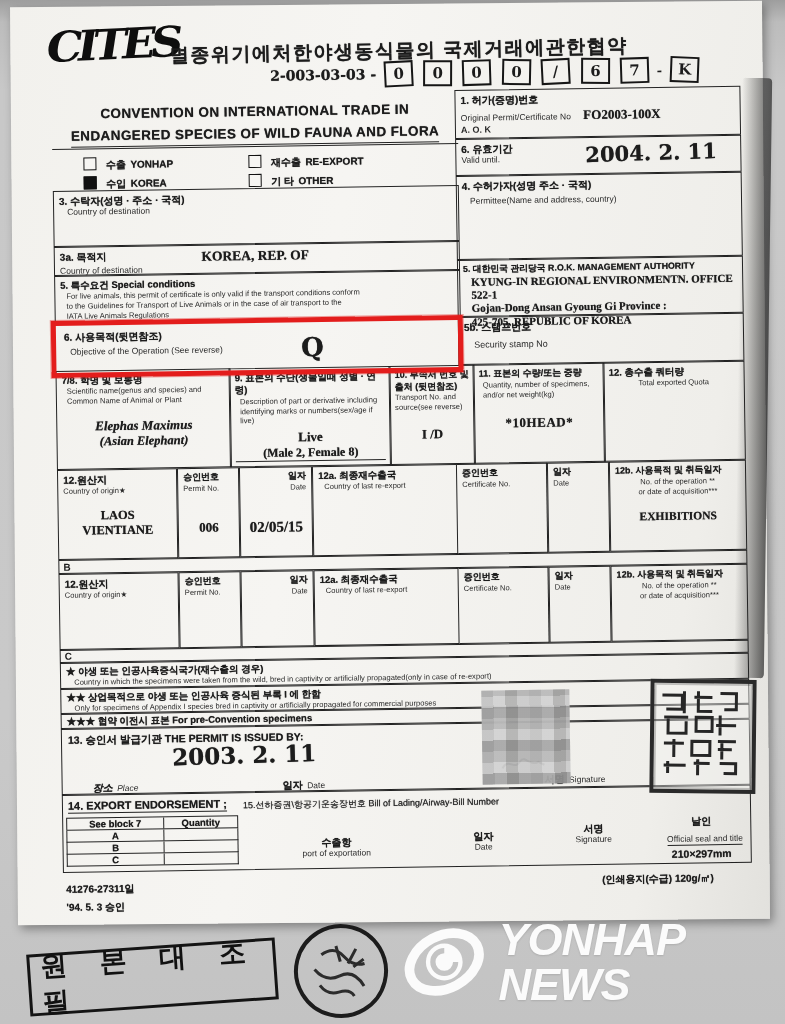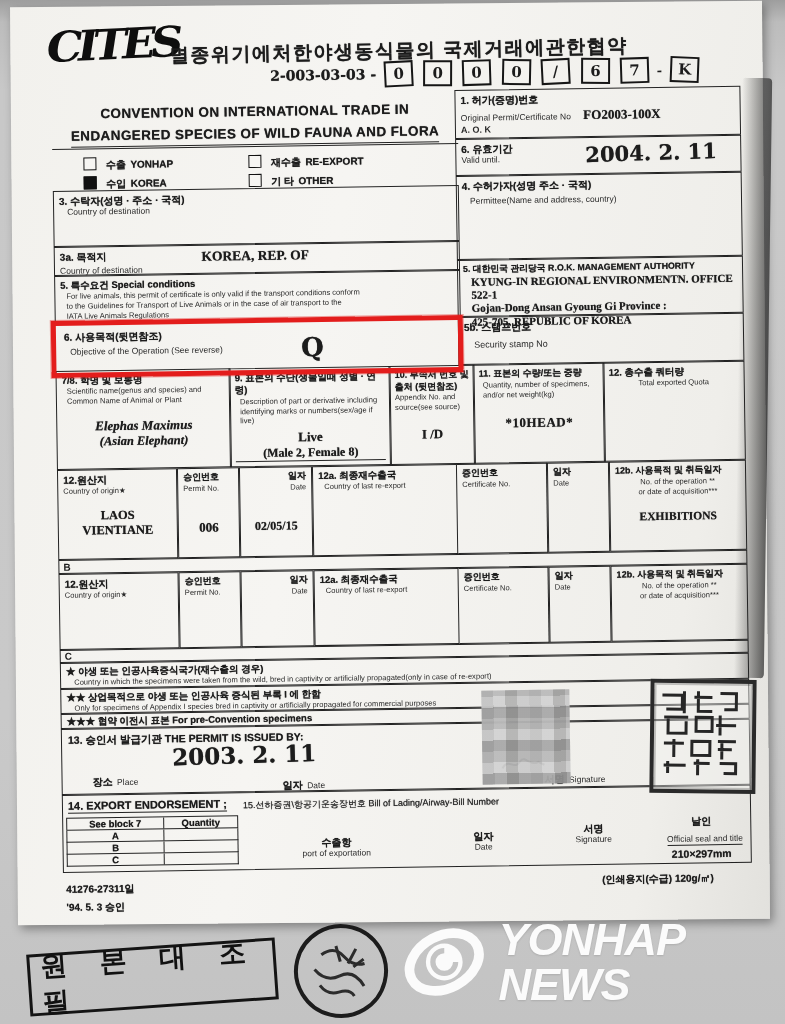--- a/index.html
+++ b/index.html
@@ -153,21 +153,21 @@
       <div class="typed ital ctr fz" style="font-size:12.5px;">(Asian Elephant)</div>
     </div>
     <div class="cell pad" style="left:230px;top:366px;width:162px;height:99px;">
       <div class="ko fz" style="font-size:9.5px;">9. 표본의 수단(생물일때 성별 · 연령)</div>
       <div class="tiny" style="margin-left:5px;">Description of part or derivative including identifying marks or numbers(sex/age if live)</div>
       <div class="typed ctr fz" style="font-size:13px;margin-top:4px;">Live</div>
       <div class="typed ctr fz ul" style="font-size:12px;display:block;">(Male 2, Female 8)</div>
     </div>
     <div class="cell pad" style="left:390px;top:366px;width:86px;height:99px;">
       <div class="ko fz" style="font-size:9px;">10. 부속서 번호 및 출처 (뒷면참조)</div>
-      <div class="tiny">Appendix No. and source(see source)</div>
+      <div class="tiny">Transport No. and source(see reverse)</div>
       <div class="typed ctr fz" style="font-size:13px;margin-top:14px;">I /D</div>
     </div>
     <div class="cell pad" style="left:474px;top:366px;width:132px;height:99px;">
       <div class="ko fz" style="font-size:9px;">11. 표본의 수량/또는 중량</div>
       <div class="tiny" style="margin-left:4px;">Quantity, number of specimens, and/or net weight(kg)</div>
       <div class="typed ctr fz" style="font-size:13px;margin-top:16px;letter-spacing:.5px;">*10HEAD*</div>
     </div>
     <div class="cell pad" style="left:604px;top:366px;width:142px;height:99px;">
       <div class="ko fz" style="font-size:9.5px;">12. 총수출 쿼터량</div>
       <div class="tiny ctr">Total exported Quota</div>
@@ -180,21 +180,21 @@
       <div class="typed ctr fz" style="font-size:12.5px;">VIENTIANE</div>
     </div>
     <div class="cell pad" style="left:177px;top:465px;width:62px;height:90px;">
       <div class="ko fz" style="font-size:9px;">승인번호</div>
       <div class="tiny">Permit No.</div>
       <div class="typed ctr fz" style="font-size:13px;margin-top:26px;">006</div>
     </div>
     <div class="cell pad" style="left:239px;top:465px;width:73px;height:90px;">
       <div class="ko fz" style="font-size:9px;text-align:right;">일자</div>
       <div class="tiny" style="text-align:right;">Date</div>
-      <div class="typed ctr fz" style="font-size:12px;margin-top:26px;">02/05/15</div>
+      <div class="typed ctr fz" style="font-size:15px;margin-top:26px;">02/05/15</div>
     </div>
     <div class="cell pad" style="left:312px;top:465px;width:145px;height:90px;">
       <div class="ko fz" style="font-size:9.5px;">12a. 최종재수출국</div>
       <div class="tiny" style="margin-left:6px;">Country of last re-export</div>
     </div>
     <div class="cell pad" style="left:457px;top:465px;width:90px;height:90px;border-left:none;">
       <div class="ko fz" style="font-size:9px;">증인번호</div>
       <div class="tiny">Certificate No.</div>
     </div>
     <div class="cell pad" style="left:547px;top:465px;width:62px;height:90px;">
@@ -250,21 +250,21 @@
       <div class="ko fz" style="font-size:9.5px;">★★ 상업목적으로 야생 또는 인공사육 증식된 부록 I 에 한함</div>
       <div class="tiny" style="margin-left:8px;">Only for specimens of Appendix I species bred in captivity or artificially propagated for commercial purposes</div>
     </div>
     <div class="cell" style="left:57px;top:709px;width:689px;height:15px;padding:1px 5px;">
       <div class="ko fz" style="font-size:9.5px;">★★★ 협약 이전시 표본  For pre-Convention specimens</div>
     </div>
 
     <div class="cell" style="left:57px;top:724px;width:689px;height:66px;">
       <div class="ko fz" style="margin:4px 0 0 6px;font-size:10.5px;">13. 승인서 발급기관  THE PERMIT IS ISSUED BY:</div>
       <div class="hand fz" style="position:absolute;left:110px;top:14px;font-size:23px;transform:rotate(-1deg);">2003. 2. 11</div>
-      <div class="abs" style="left:30px;top:42px;">
+      <div class="abs" style="left:30px;top:48px;font-style:italic;">
         <span class="ko fz">장소</span>
         <span class="en">Place</span>
       </div>
       <div class="abs" style="left:220px;top:48px;">
         <span class="ko fz">일자</span>
         <span class="en">Date</span>
       </div>
       <svg class="abs" style="left:438px;top:30px;" width="46" height="20" viewBox="0 0 46 20">
         <path d="M2 15 C8 4 14 18 20 8 C25 2 30 14 38 9 L44 12" fill="none" stroke="#1b1b1b" stroke-width="2"></path>
       </svg>

